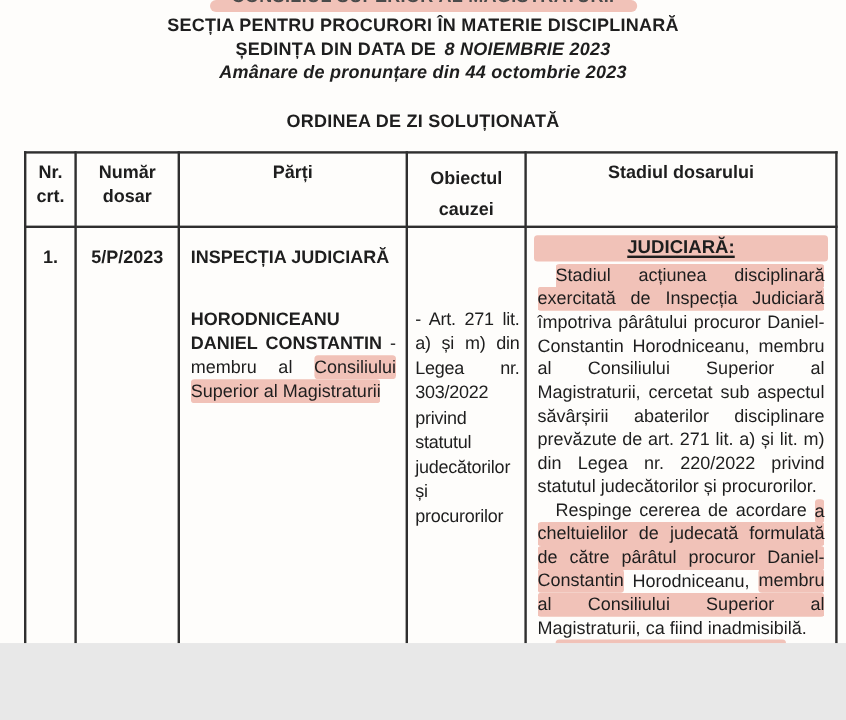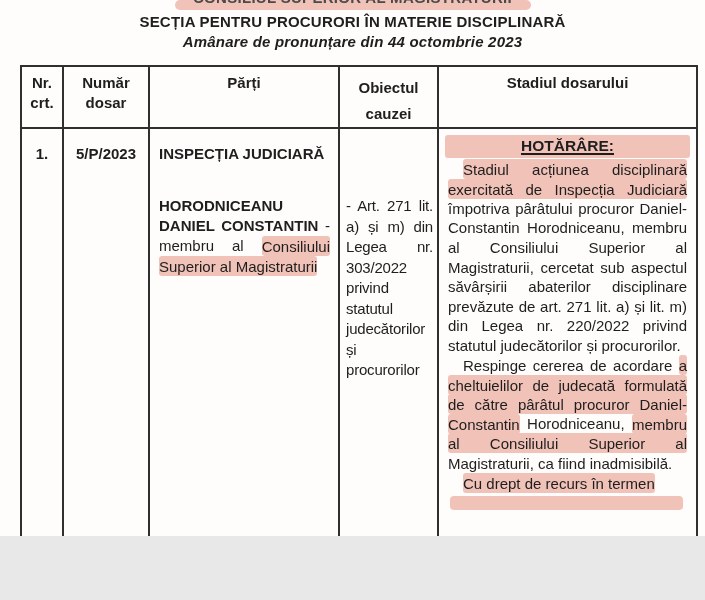--- a/index.html
+++ b/index.html
@@ -108,23 +108,27 @@
 <body>
 
 <div class="page">
 
   <div class="top-strip">
     <span>CONSILIUL SUPERIOR AL MAGISTRATURII</span>
   </div>
 
   <div class="hline hline1">SECȚIA PENTRU PROCURORI ÎN MATERIE DISCIPLINARĂ</div>
 
+  <div class="hline hline2">
+    <span>ȘEDINȚA DIN DATA DE</span><span class="bi date">8 NOIEMBRIE 2023</span>
+  </div>
 
   <div class="hline bi">Amânare de pronunțare din 44 octombrie 2023</div>
 
+  <div class="section-title">ORDINEA DE ZI SOLUȚIONATĂ</div>
 
   <table class="doc-table">
     <colgroup>
       <col class="c1">
         <col class="c2">
         <col class="c3">
         <col class="c4">
         <col class="c5">
     </colgroup>
     <thead>
@@ -144,21 +148,21 @@
         <td class="c-nr">1.</td>
         <td class="c-dosar">5/P/2023</td>
         <td class="c-parti">
           <p class="p1"><span class="b">INSPECȚIA JUDICIARĂ</span></p>
           <p class="p2"><span class="b">HORODNICEANU DANIEL CONSTANTIN</span><span> - membru al </span><span class="hl">Consiliului Superior al Magistraturii</span></p>
         </td>
         <td class="c-obiect">
           <p><span>- Art. 271 lit. a) și m) din Legea nr. 303/2022 privind statutul judecătorilor și procurorilor</span></p>
         </td>
         <td class="c-stadiu">
-          <div class="hot"><span class="b u">HOTĂRÂRE:</span></div>
+          <div class="hot"><span class="b u">JUDICIARĂ:</span></div>
           <p><span class="hl">Stadiul acțiunea disciplinară exercitată de Inspecția Judiciară</span><span> împotriva pârâtului procuror Daniel-Constantin Horodniceanu, membru al Consiliului Superior al Magistraturii, cercetat sub aspectul săvârșirii abaterilor disciplinare prevăzute de art. 271 lit. a) și lit. m) din Legea nr. 220/2022 privind statutul judecătorilor și procurorilor.</span></p>
           <p><span>Respinge cererea de acordare </span><span class="hl">a cheltuielilor de judecată formulată de către pârâtul procuror Daniel-Constantin</span><span> Horodniceanu, </span><span class="hl">membru al Consiliului Superior al</span><span> Magistraturii, ca fiind inadmisibilă.</span></p>
           <p><span class="hl">Cu drept de recurs în termen</span></p>
           <div class="pink-sliver"></div>
         </td>
       </tr>
     </tbody>
   </table>
 
 </div>

